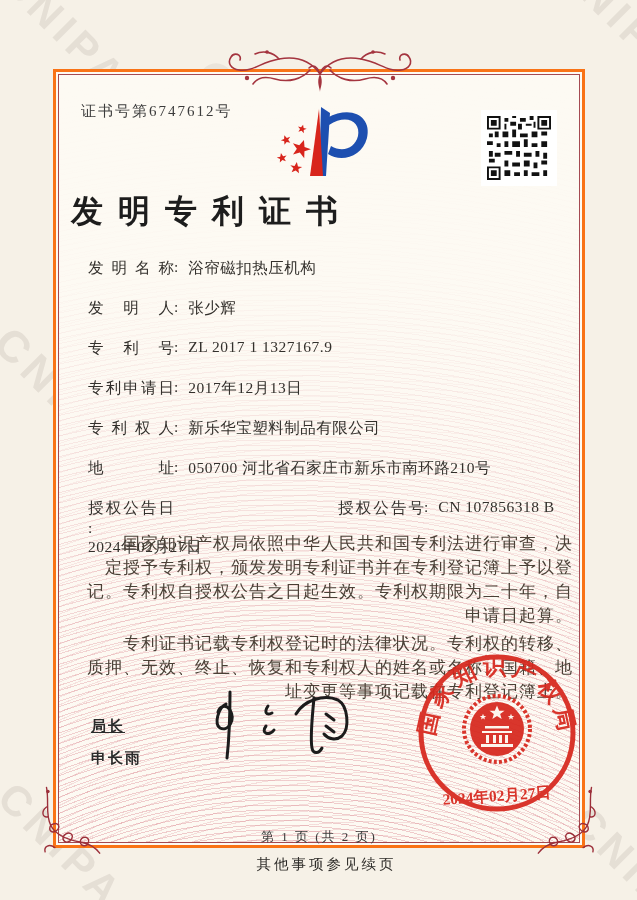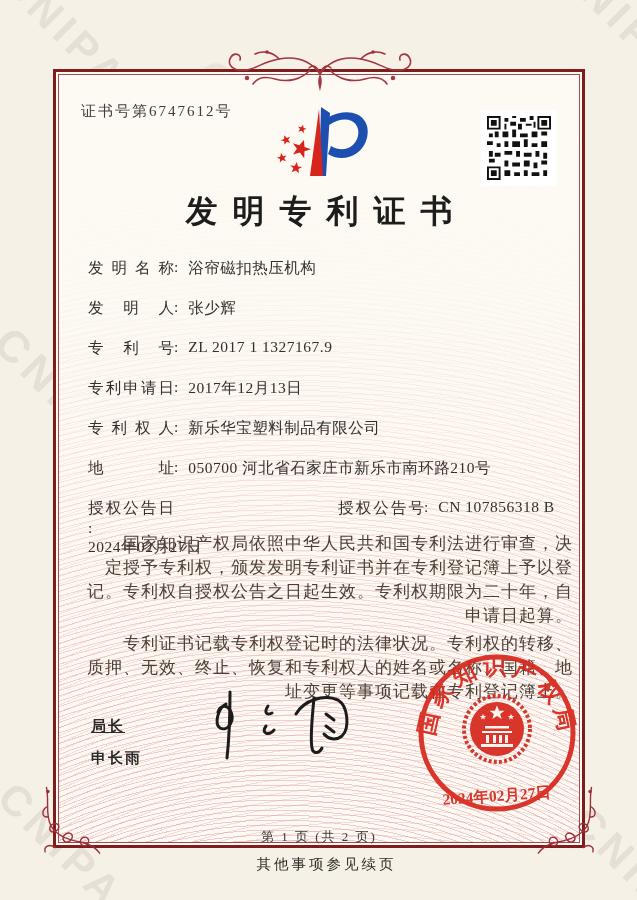--- a/index.html
+++ b/index.html
@@ -10,21 +10,21 @@
   }
   
   .wm{
     position:absolute;color:rgba(125,115,104,0.14);font-weight:bold;
     font-family:"Liberation Sans","DejaVu Sans",sans-serif;
     transform:rotate(45deg);letter-spacing:6px;pointer-events:none;white-space:nowrap;
   }
   
   .frame{
     position:absolute;left:53px;top:69px;width:532px;height:779px;
-    border:3px solid #7f1d1d;box-sizing:border-box;background:#fdfaf3;
+    border:3px solid #f97316;box-sizing:border-box;background:#fdfaf3;
   }
   .frame .inner-line{
     position:absolute;inset:2px;border:1px solid #a54a52;pointer-events:none;
   }
   .waves{
     position:absolute;inset:3px;
     background:
       repeating-radial-gradient(circle at 42% 165%, rgba(216,125,136,0.38) 0 1px, rgba(0,0,0,0) 1px 5px),
       repeating-radial-gradient(circle at 60% 175%, rgba(224,150,158,0.30) 0 1px, rgba(0,0,0,0) 1px 7px);
   }
@@ -38,21 +38,21 @@
   .content{position:absolute;inset:0;}
   .cert-no{
     position:absolute;left:25px;top:30px;font-size:15px;color:#3c3c3c;letter-spacing:2px;
   }
   .logo{position:absolute;left:213px;top:30px;}
   .qr-wrap{
     position:absolute;left:425px;top:38px;width:76px;height:76px;background:#ffffff;
     display:flex;align-items:center;justify-content:center;
   }
   .doc-title{
-    position:absolute;left:0;top:118px;width:100%;text-align:center;
+    position:absolute;left:0;top:118px;width:100%;
     font-size:32px;font-weight:600;color:#1d1d1d;letter-spacing:15px;text-indent:15px;
   }
   .fields{position:absolute;left:32px;top:186px;width:480px;font-size:15.5px;color:#33302c;}
   .frow{height:40px;display:flex;align-items:flex-start;}
   .flabel{
     display:inline-block;width:86px;text-align:justify;text-align-last:justify;
     text-justify:inter-character;flex:none;
   }
   .fcolon{flex:none;margin-right:10px;}
   .fvalue{letter-spacing:0.5px;}

